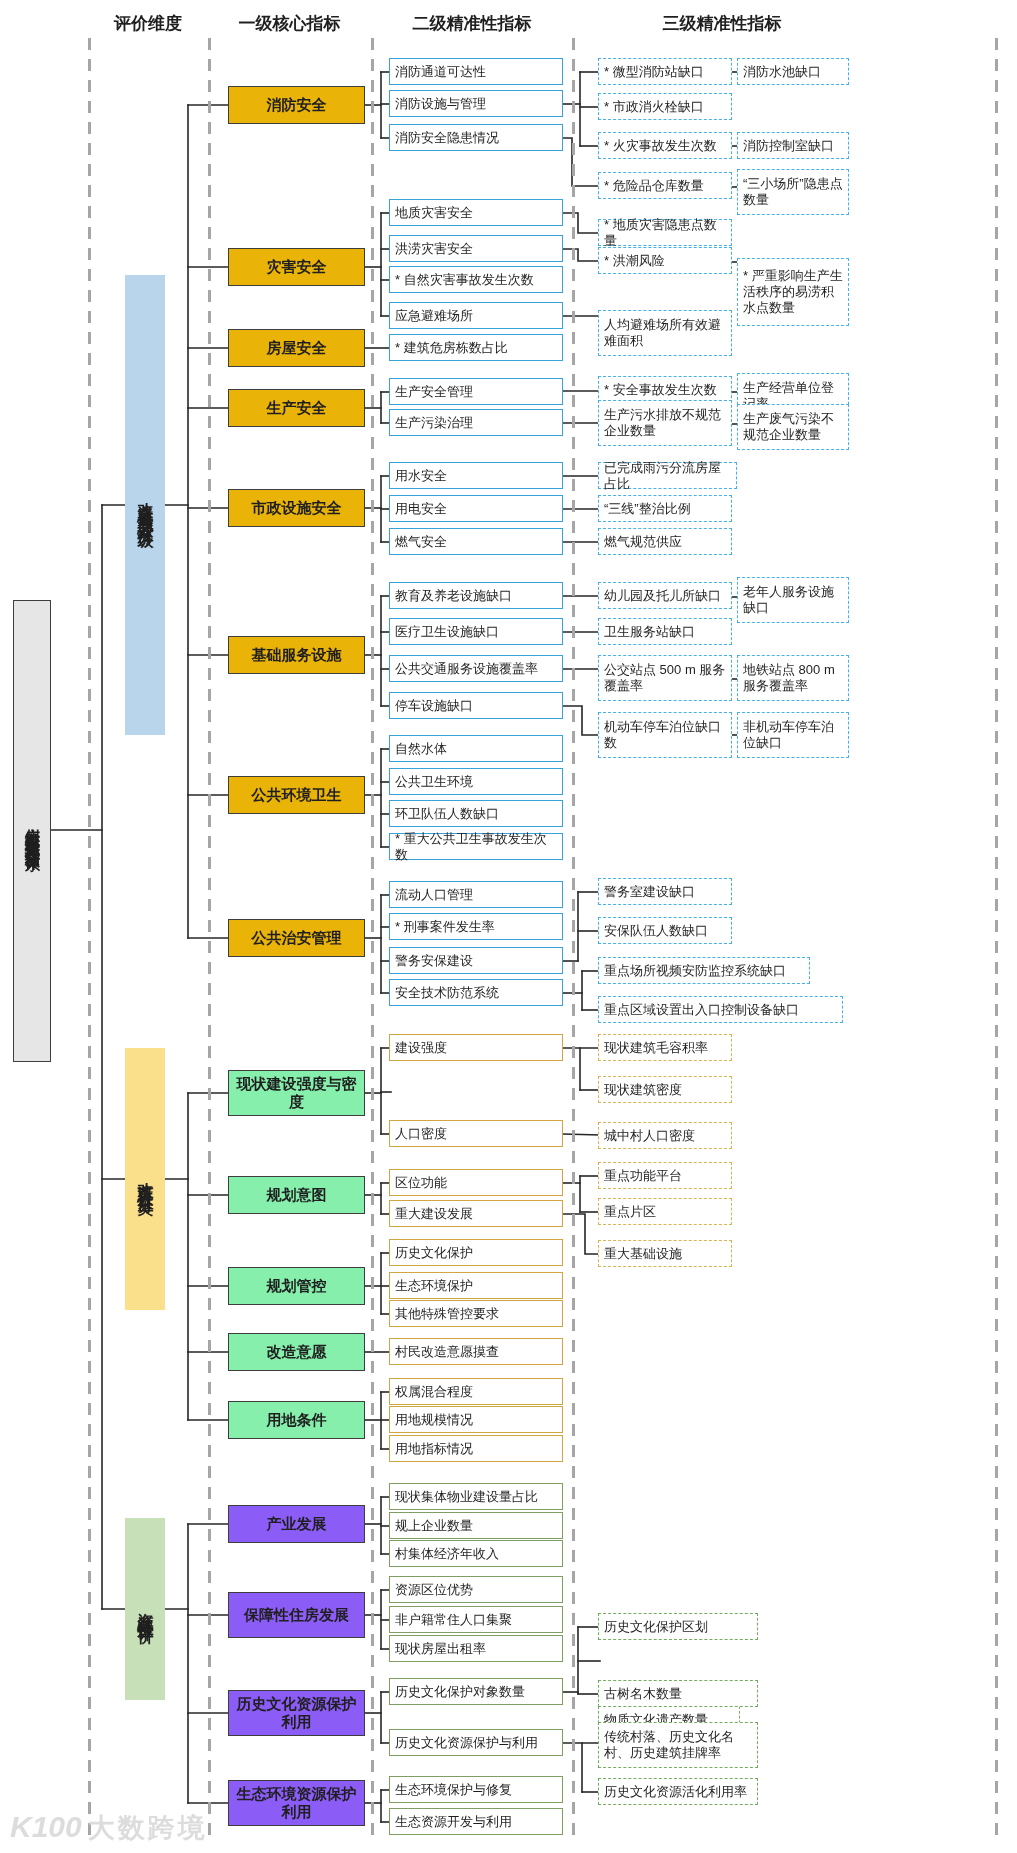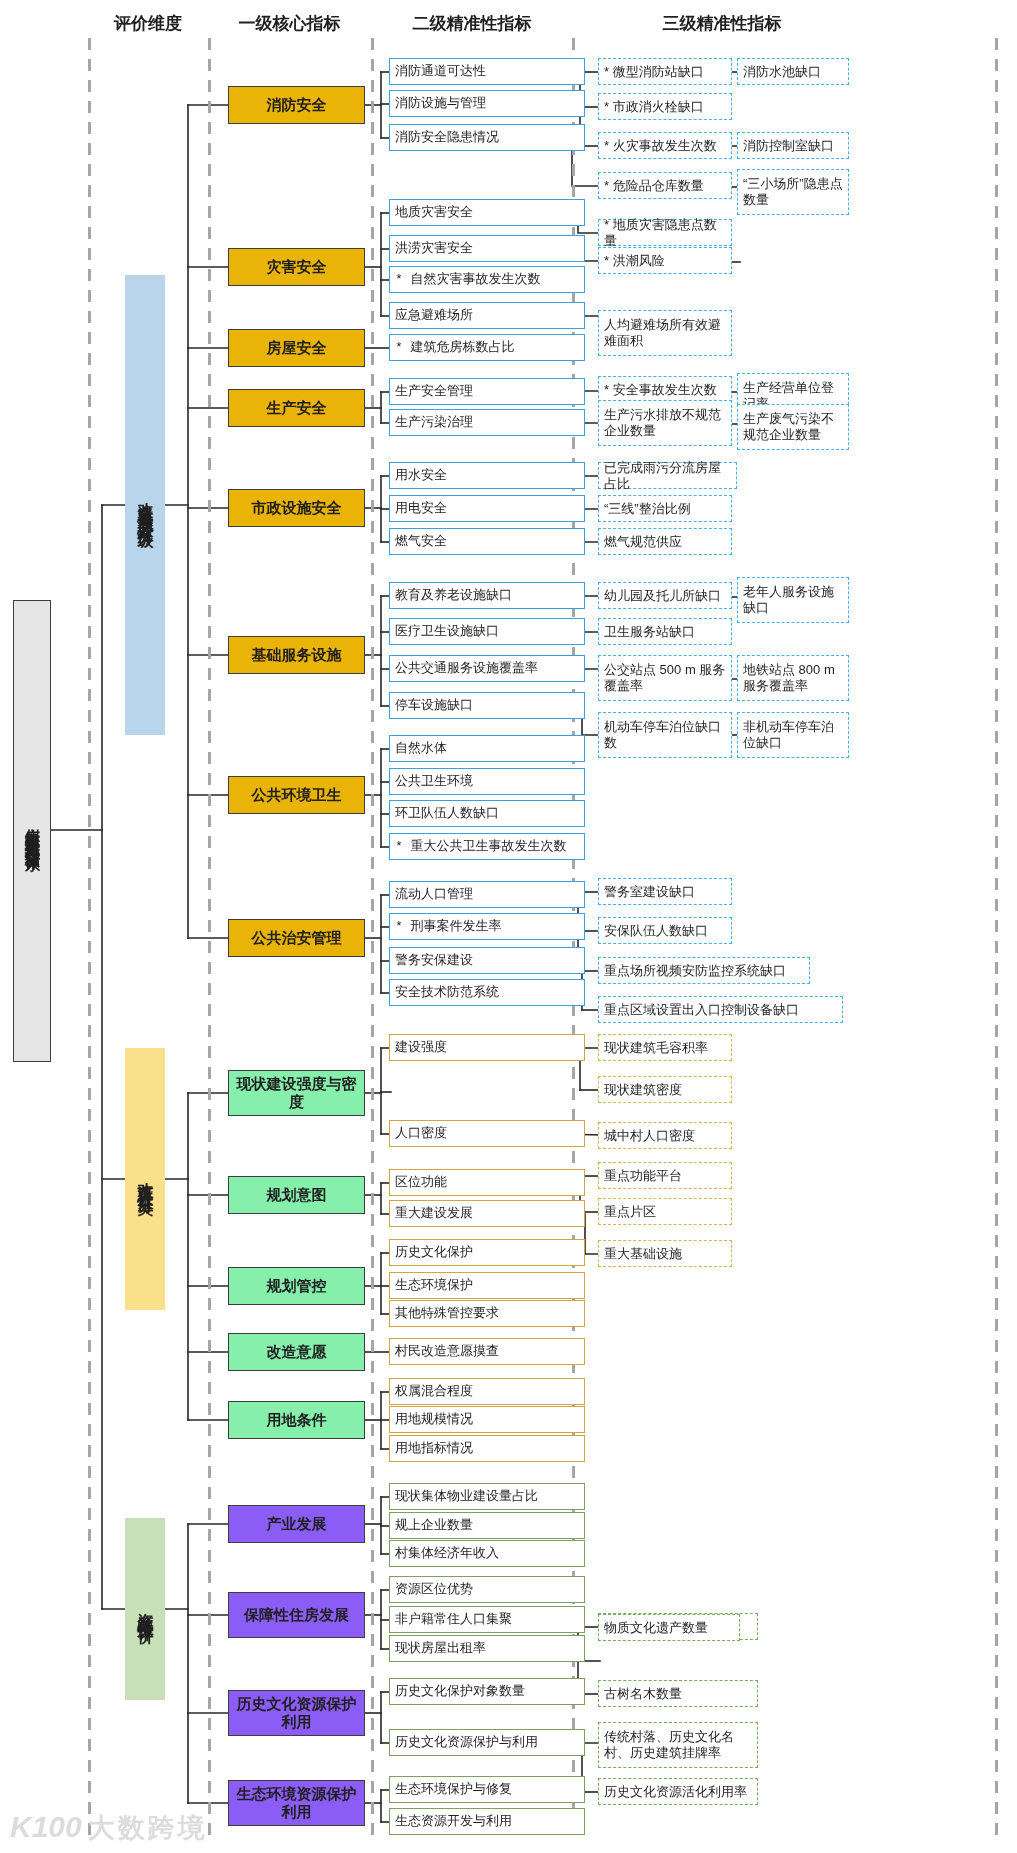--- a/index.html
+++ b/index.html
@@ -9,21 +9,21 @@
   #wires line,#wires polyline{stroke:#262626;stroke-width:1.6;fill:none;stroke-linecap:square;}
   .divider{position:absolute;top:38px;height:1802px;width:3px;
     background:repeating-linear-gradient(to bottom,#a6a6a6 0 12px,transparent 12px 21px);}
   .chead{position:absolute;top:8px;height:30px;display:flex;align-items:center;justify-content:center;
     font-weight:bold;font-size:17px;white-space:nowrap;}
   .bx{position:absolute;box-sizing:border-box;display:flex;align-items:center;background:#fff;
     font-size:13px;line-height:1.22;}
   .l1{width:137px;height:38px;justify-content:center;text-align:center;font-weight:bold;font-size:15px;
     border:1.8px solid #3d3d3d;padding:1px 3px;}
   .l1.cb{background:#eab308}.l1.cy{background:#86efac}.l1.cg{background:#8b5cf6}
-  .l2{width:196px;height:27px;padding:1px 5px;border:1.8px solid;font-family:Liberation Mono, monospace;}
+  .l2{width:174px;height:27px;padding:1px 5px;border:1.8px solid;}
   .l2.cb{border-color:#38A3DA}.l2.cy{border-color:#CFA63F}.l2.cg{border-color:#7E9E62}
   .l3{width:134px;height:27px;padding:1px 5px;border:1.6px dashed;}
   .l3.cb{border-color:#45B1E8}.l3.cy{border-color:#D9B453}.l3.cg{border-color:#76AC5F}
   .h2{height:46px !important}.h3{height:68px !important}.w2{width:112px !important}
   .bar{position:absolute;width:40px;display:flex;align-items:center;justify-content:center;
     writing-mode:vertical-rl;text-orientation:upright;font-weight:bold;font-size:16px;letter-spacing:3px;}
   .vtitle{position:absolute;left:13px;top:600px;width:36px;height:460px;background:#E6E6E6;
     border:1.6px solid #3d3d3d;display:flex;align-items:center;justify-content:center;
     writing-mode:vertical-rl;text-orientation:upright;font-weight:bold;font-size:15px;letter-spacing:2px;}
   .wm{position:absolute;left:10px;top:1810px;display:flex;align-items:baseline;gap:6px;
@@ -281,20 +281,21 @@
 
 <div class="bx l3 cb" style="left:598px;top:58px">* 微型消防站缺口</div>
 <div class="bx l3 cb w2" style="left:737px;top:58px">消防水池缺口</div>
 <div class="bx l3 cb" style="left:598px;top:93px">* 市政消火栓缺口</div>
 <div class="bx l3 cb" style="left:598px;top:132px">* 火灾事故发生次数</div>
 <div class="bx l3 cb w2" style="left:737px;top:132px">消防控制室缺口</div>
 <div class="bx l3 cb" style="left:598px;top:172px">* 危险品仓库数量</div>
 <div class="bx l3 cb w2 h2" style="left:737px;top:169px">“三小场所”隐患点数量</div>
 <div class="bx l3 cb" style="left:598px;top:219px">* 地质灾害隐患点数量</div>
 <div class="bx l3 cb" style="left:598px;top:247px">* 洪潮风险</div>
+<div class="bx l3 cb w2 h3" style="left:737px;top:258px">* 严重影响生产生活秩序的易涝积水点数量</div>
 <div class="bx l3 cb h2" style="left:598px;top:310px">人均避难场所有效避难面积</div>
 <div class="bx l3 cb" style="left:598px;top:376px">* 安全事故发生次数</div>
 <div class="bx l3 cb w2 h2" style="left:737px;top:373px">生产经营单位登记率</div>
 <div class="bx l3 cb h2" style="left:598px;top:400px">生产污水排放不规范企业数量</div>
 <div class="bx l3 cb w2 h2" style="left:737px;top:404px">生产废气污染不规范企业数量</div>
 <div class="bx l3 cb" style="left:598px;top:462px;width:139px">已完成雨污分流房屋占比</div>
 <div class="bx l3 cb" style="left:598px;top:495px">“三线”整治比例</div>
 <div class="bx l3 cb" style="left:598px;top:528px">燃气规范供应</div>
 <div class="bx l3 cb" style="left:598px;top:582px">幼儿园及托儿所缺口</div>
 <div class="bx l3 cb w2 h2" style="left:737px;top:577px">老年人服务设施缺口</div>
@@ -307,21 +308,21 @@
 <div class="bx l3 cb" style="left:598px;top:917px">安保队伍人数缺口</div>
 <div class="bx l3 cb" style="left:598px;top:957px;width:212px">重点场所视频安防监控系统缺口</div>
 <div class="bx l3 cb" style="left:598px;top:996px;width:245px">重点区域设置出入口控制设备缺口</div>
 <div class="bx l3 cy" style="left:598px;top:1034px">现状建筑毛容积率</div>
 <div class="bx l3 cy" style="left:598px;top:1076px">现状建筑密度</div>
 <div class="bx l3 cy" style="left:598px;top:1122px">城中村人口密度</div>
 <div class="bx l3 cy" style="left:598px;top:1162px">重点功能平台</div>
 <div class="bx l3 cy" style="left:598px;top:1198px">重点片区</div>
 <div class="bx l3 cy" style="left:598px;top:1240px">重大基础设施</div>
 <div class="bx l3 cg" style="left:598px;top:1613px;width:160px">历史文化保护区划</div>
-<div class="bx l3 cg" style="left:598px;top:1614px;width:142px">物质文化遗产数量</div>
+<div class="bx l3 cg" style="left:598px;top:1706px;width:142px">物质文化遗产数量</div>
 <div class="bx l3 cg" style="left:598px;top:1680px;width:160px">古树名木数量</div>
 <div class="bx l3 cg h2" style="left:598px;top:1722px;width:160px">传统村落、历史文化名村、历史建筑挂牌率</div>
 <div class="bx l3 cg" style="left:598px;top:1778px;width:160px">历史文化资源活化利用率</div>
 
 <div class="wm">
   <span class="lg">K100</span>
   <span class="tx">大数跨境</span>
 </div>
 
 </div>

